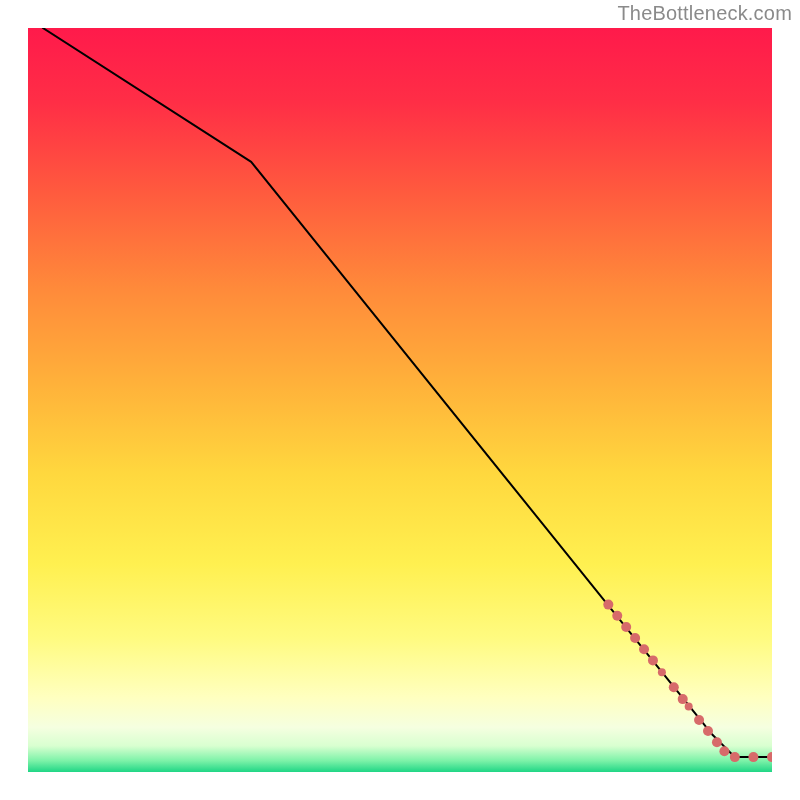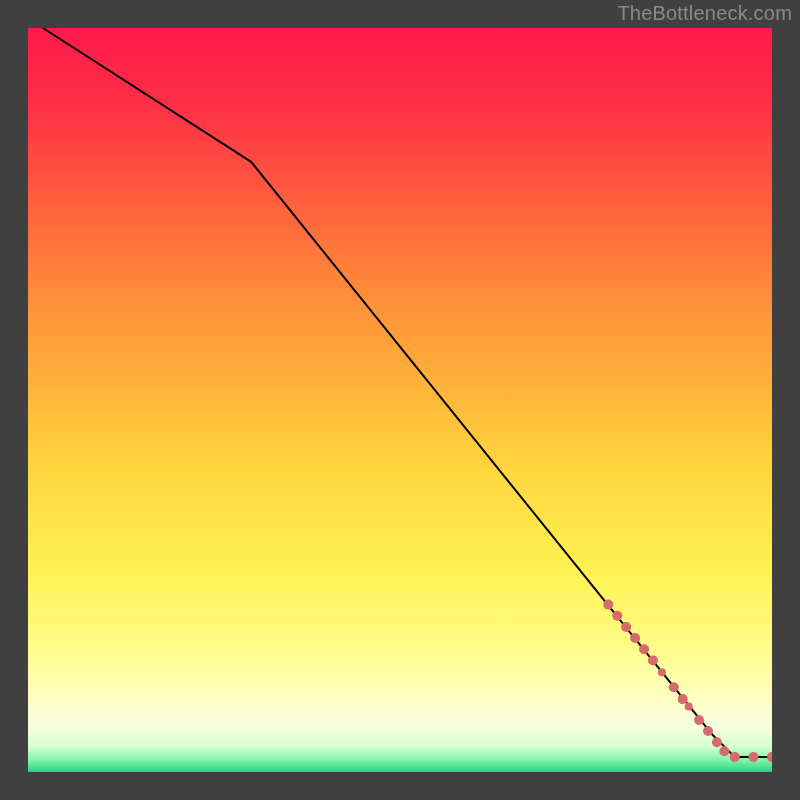--- a/index.html
+++ b/index.html
@@ -8,21 +8,21 @@
     width: 800px;
     height: 800px;
     overflow: hidden;
     background: #000;
     font-family: Arial, Helvetica, sans-serif;
   }
   .stage {
     position: relative;
     width: 800px;
     height: 800px;
-    background: #404040;
+    background: #ffffff;
   }
   .watermark {
     position: absolute;
     top: 2px;
     right: 8px;
     color: #8a8a8a;
     font-size: 20px;
     font-weight: 400;
     letter-spacing: 0.2px;
     z-index: 20;

